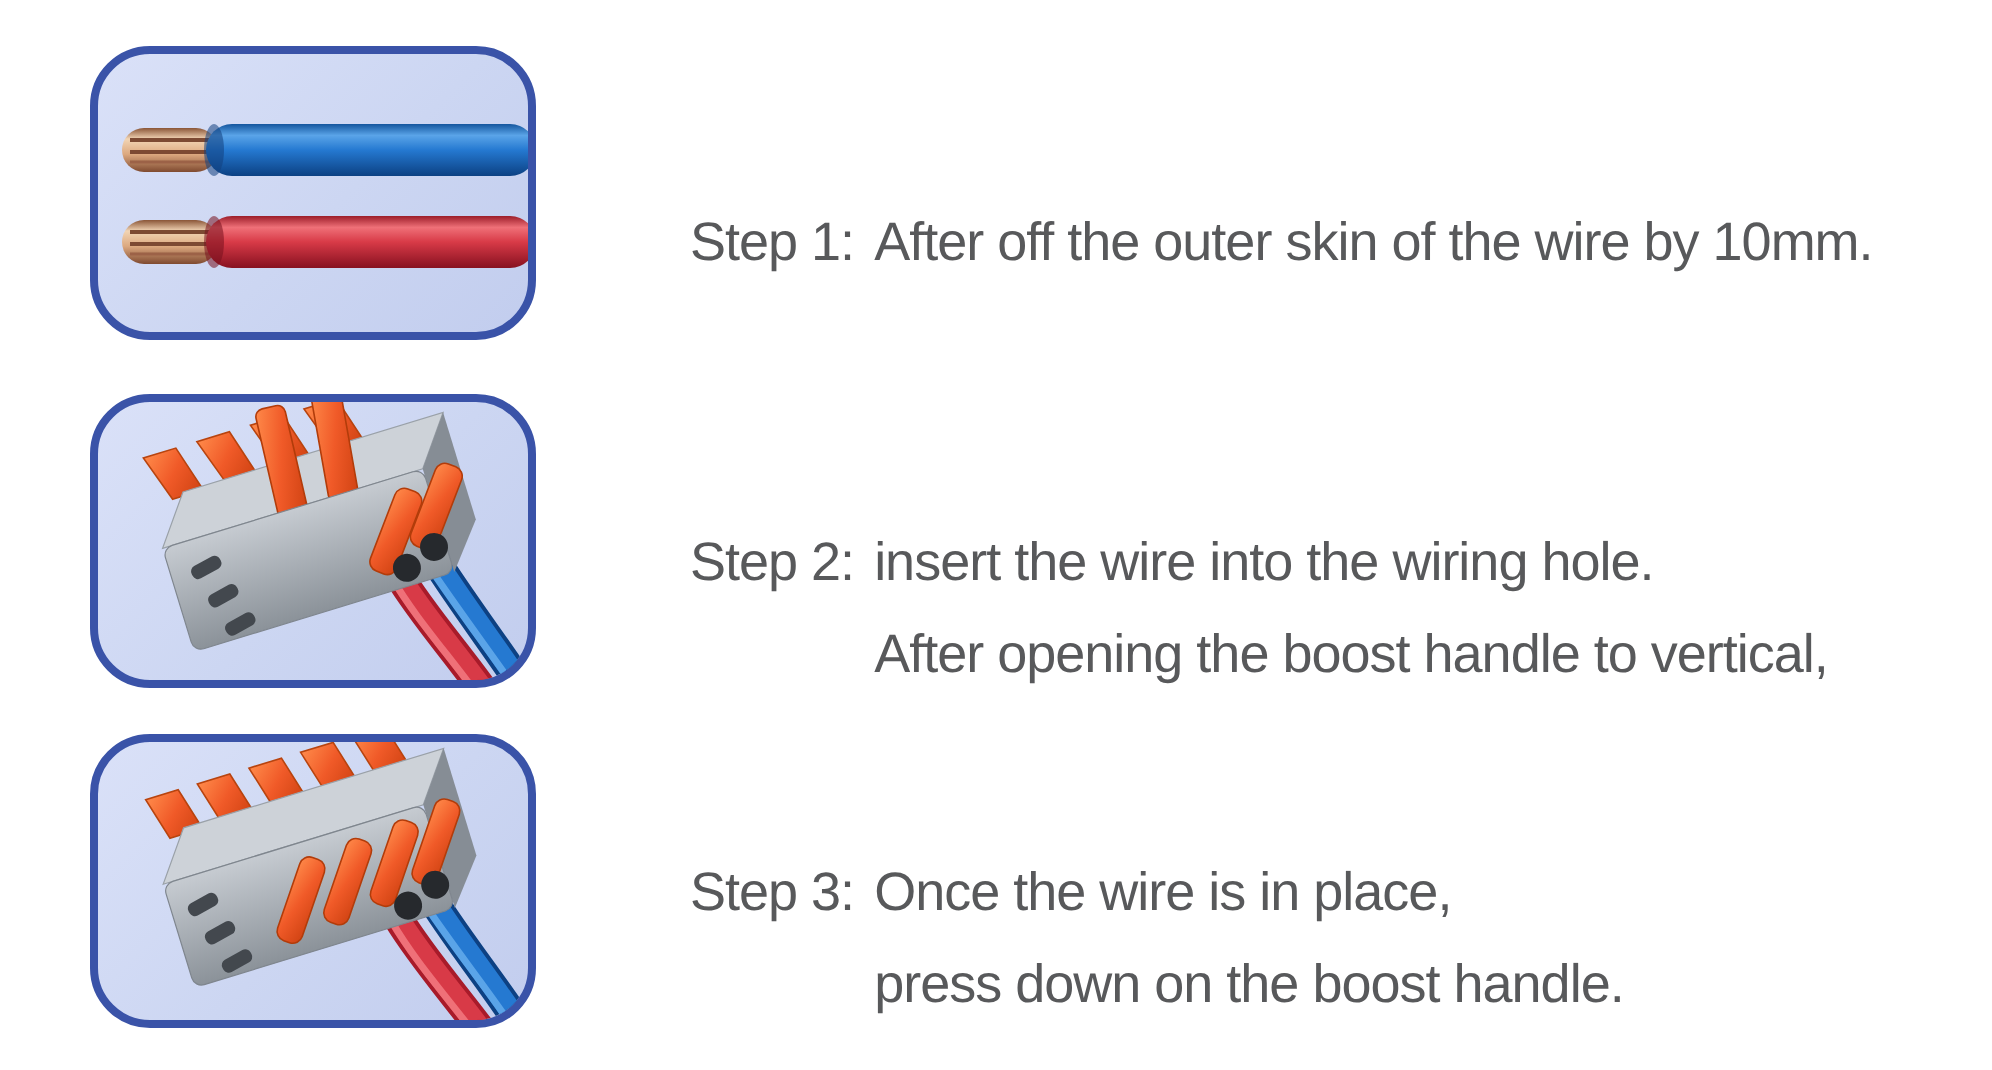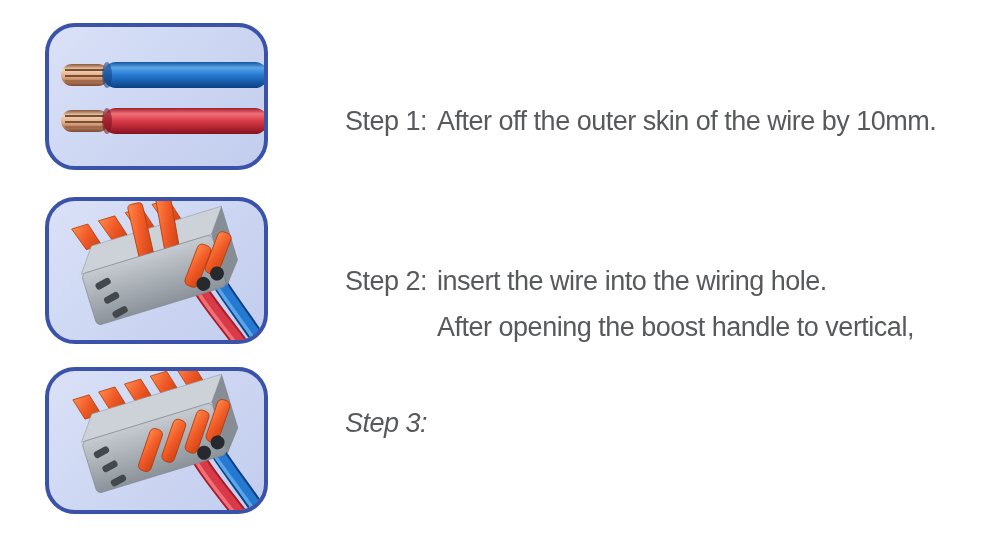--- a/index.html
+++ b/index.html
@@ -41,21 +41,21 @@
     display: flex;
     gap: 10px;
     color: #58595b;
     font-size: 27px;
     letter-spacing: -0.5px;
     line-height: 46px;
     white-space: nowrap;
   }
   #step-1 { top: 98px; }
   #step-2 { top: 258px; }
-  #step-3 { top: 400px; font-style: italic; }
+  #step-3 { top: 423px; }
   .step .label { flex: 0 0 auto; }
 </style>
 </head>
 <body>
 
 <div class="canvas">
 
   <div class="panel" id="panel-1">
     <svg width="215" height="139" viewBox="0 0 215 139">
       <defs>
@@ -211,15 +211,19 @@
   <div class="step" id="step-2">
     <span class="label">Step 2:</span>
     <div class="lines">
       <div>insert the wire into the wiring hole.</div>
       <div>After opening the boost handle to vertical,</div>
     </div>
   </div>
 
   <div class="step" id="step-3">
     <span class="label">Step 3:</span>
+    <div class="lines">
+      <div>Once the wire is in place,</div>
+      <div>press down on the boost handle.</div>
+    </div>
   </div>
 
 </div>
 
 </body></html>

